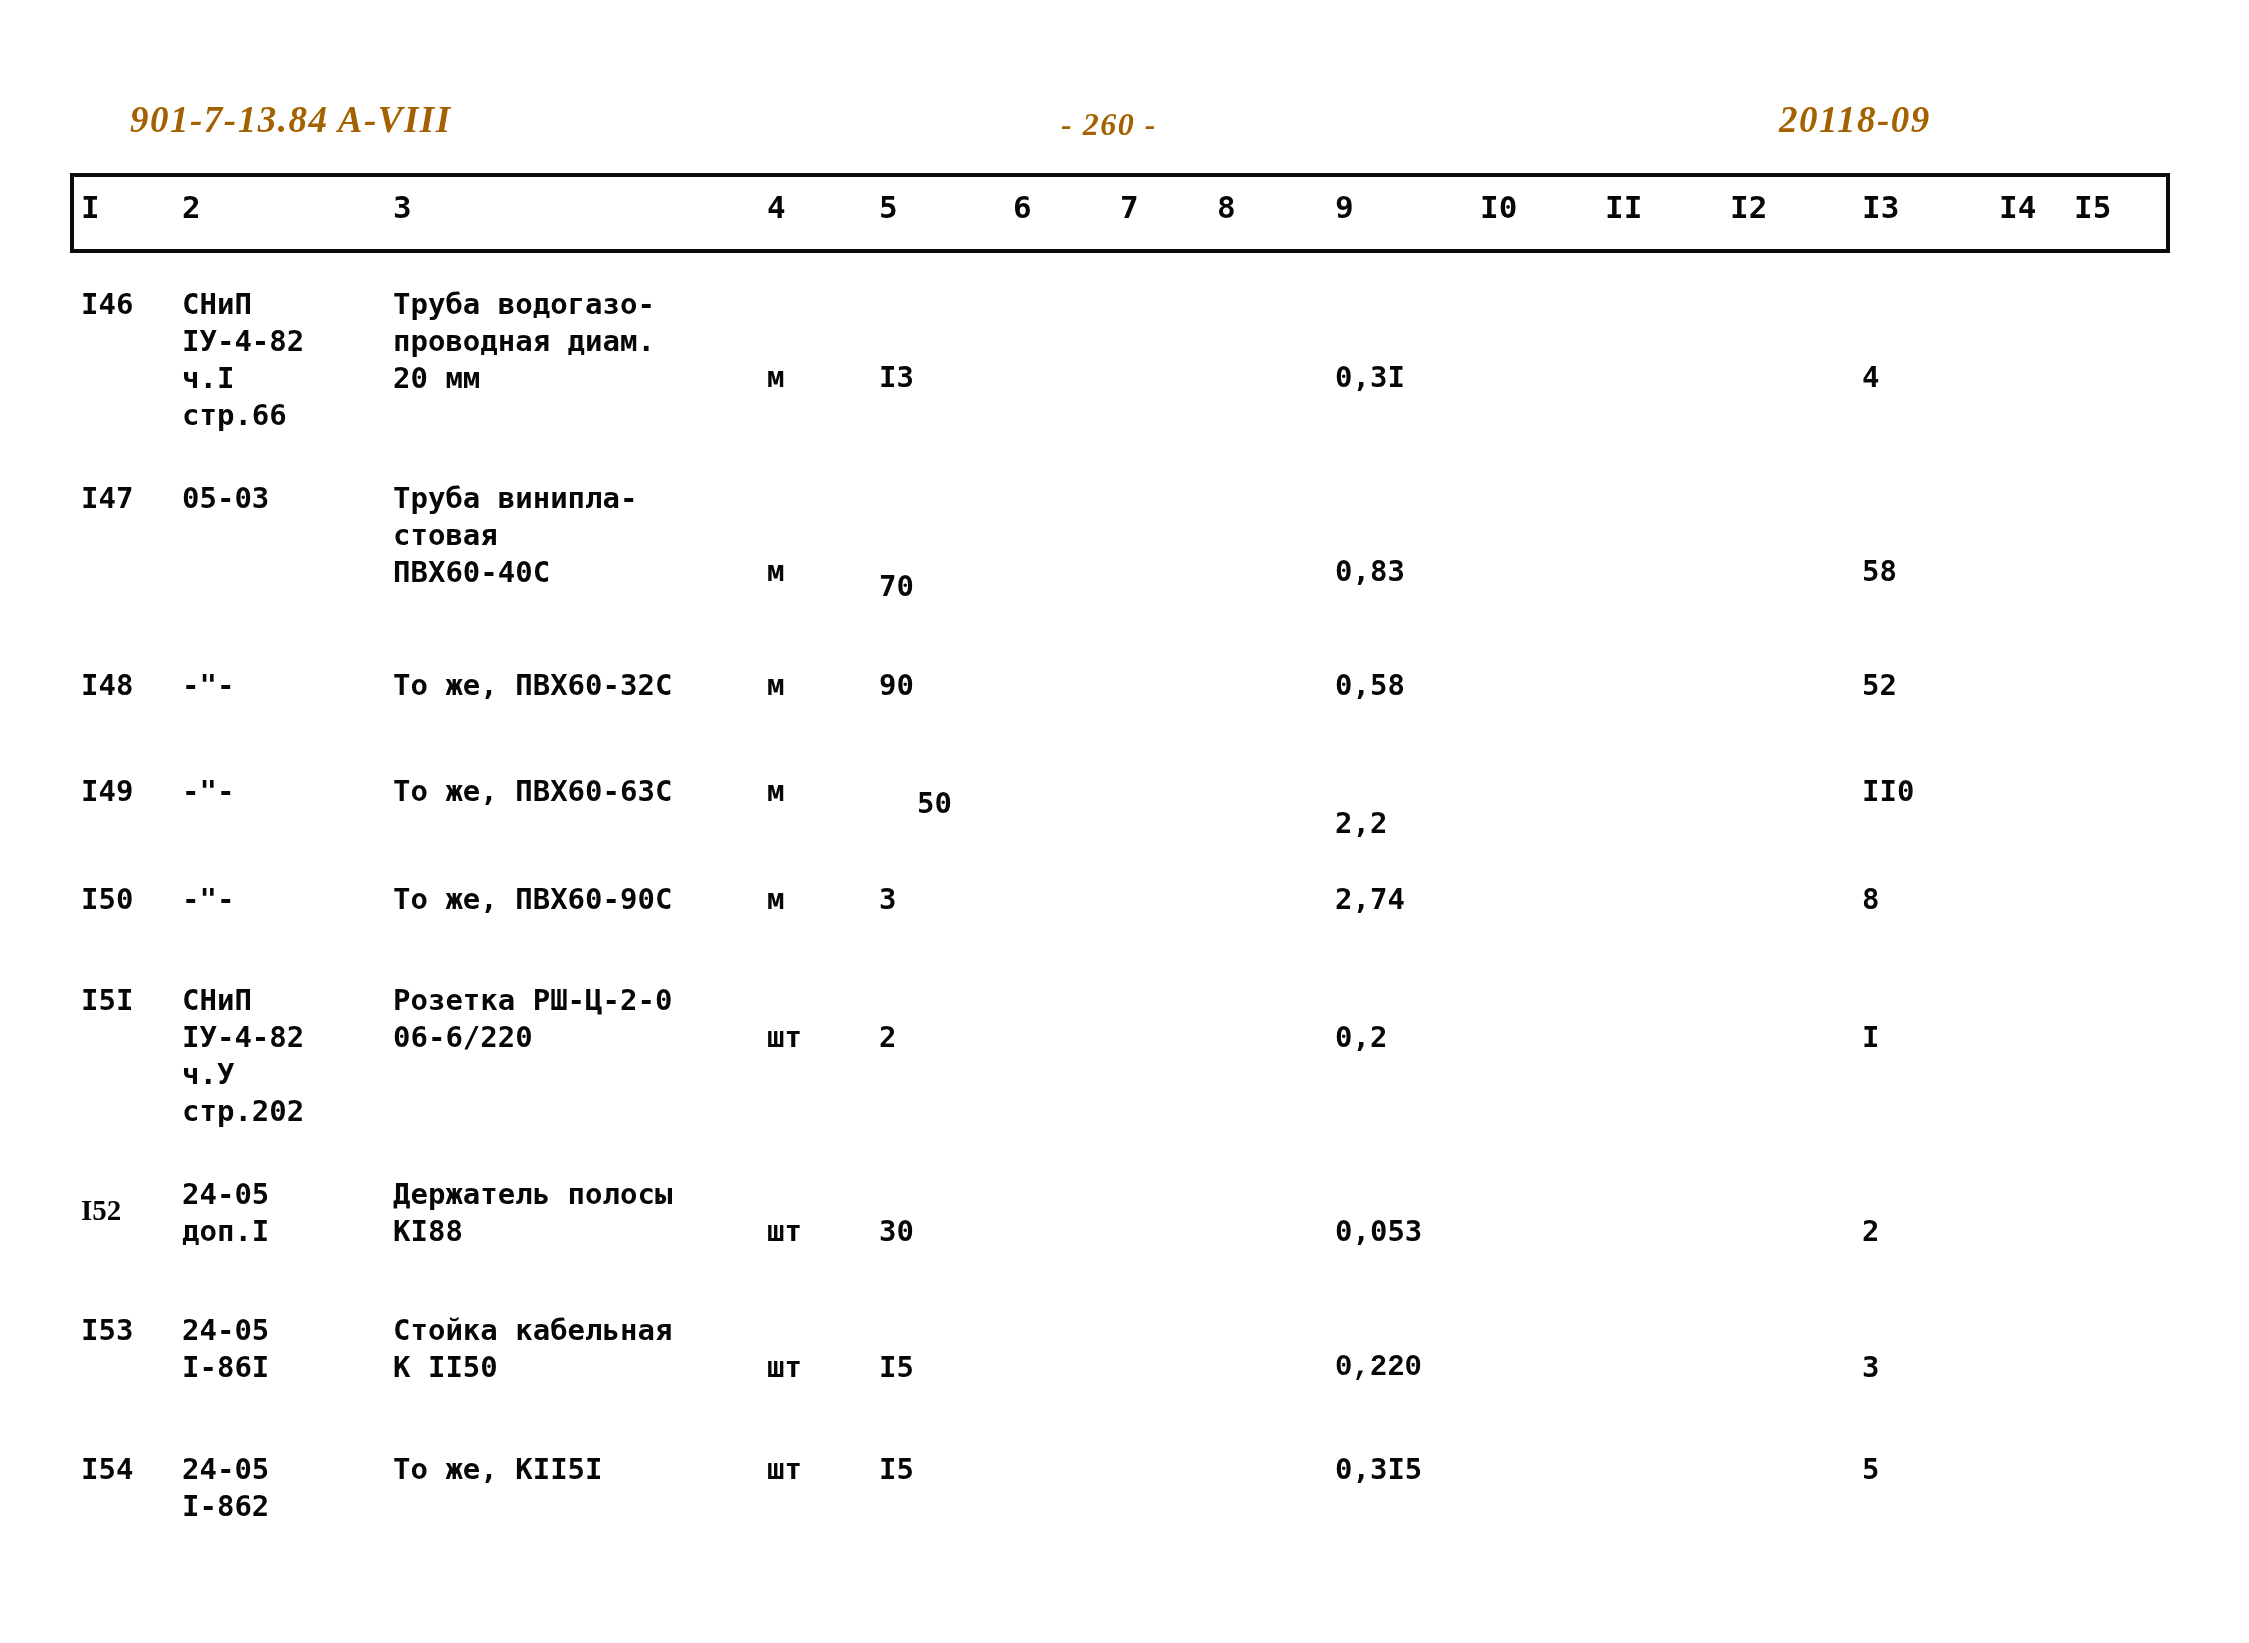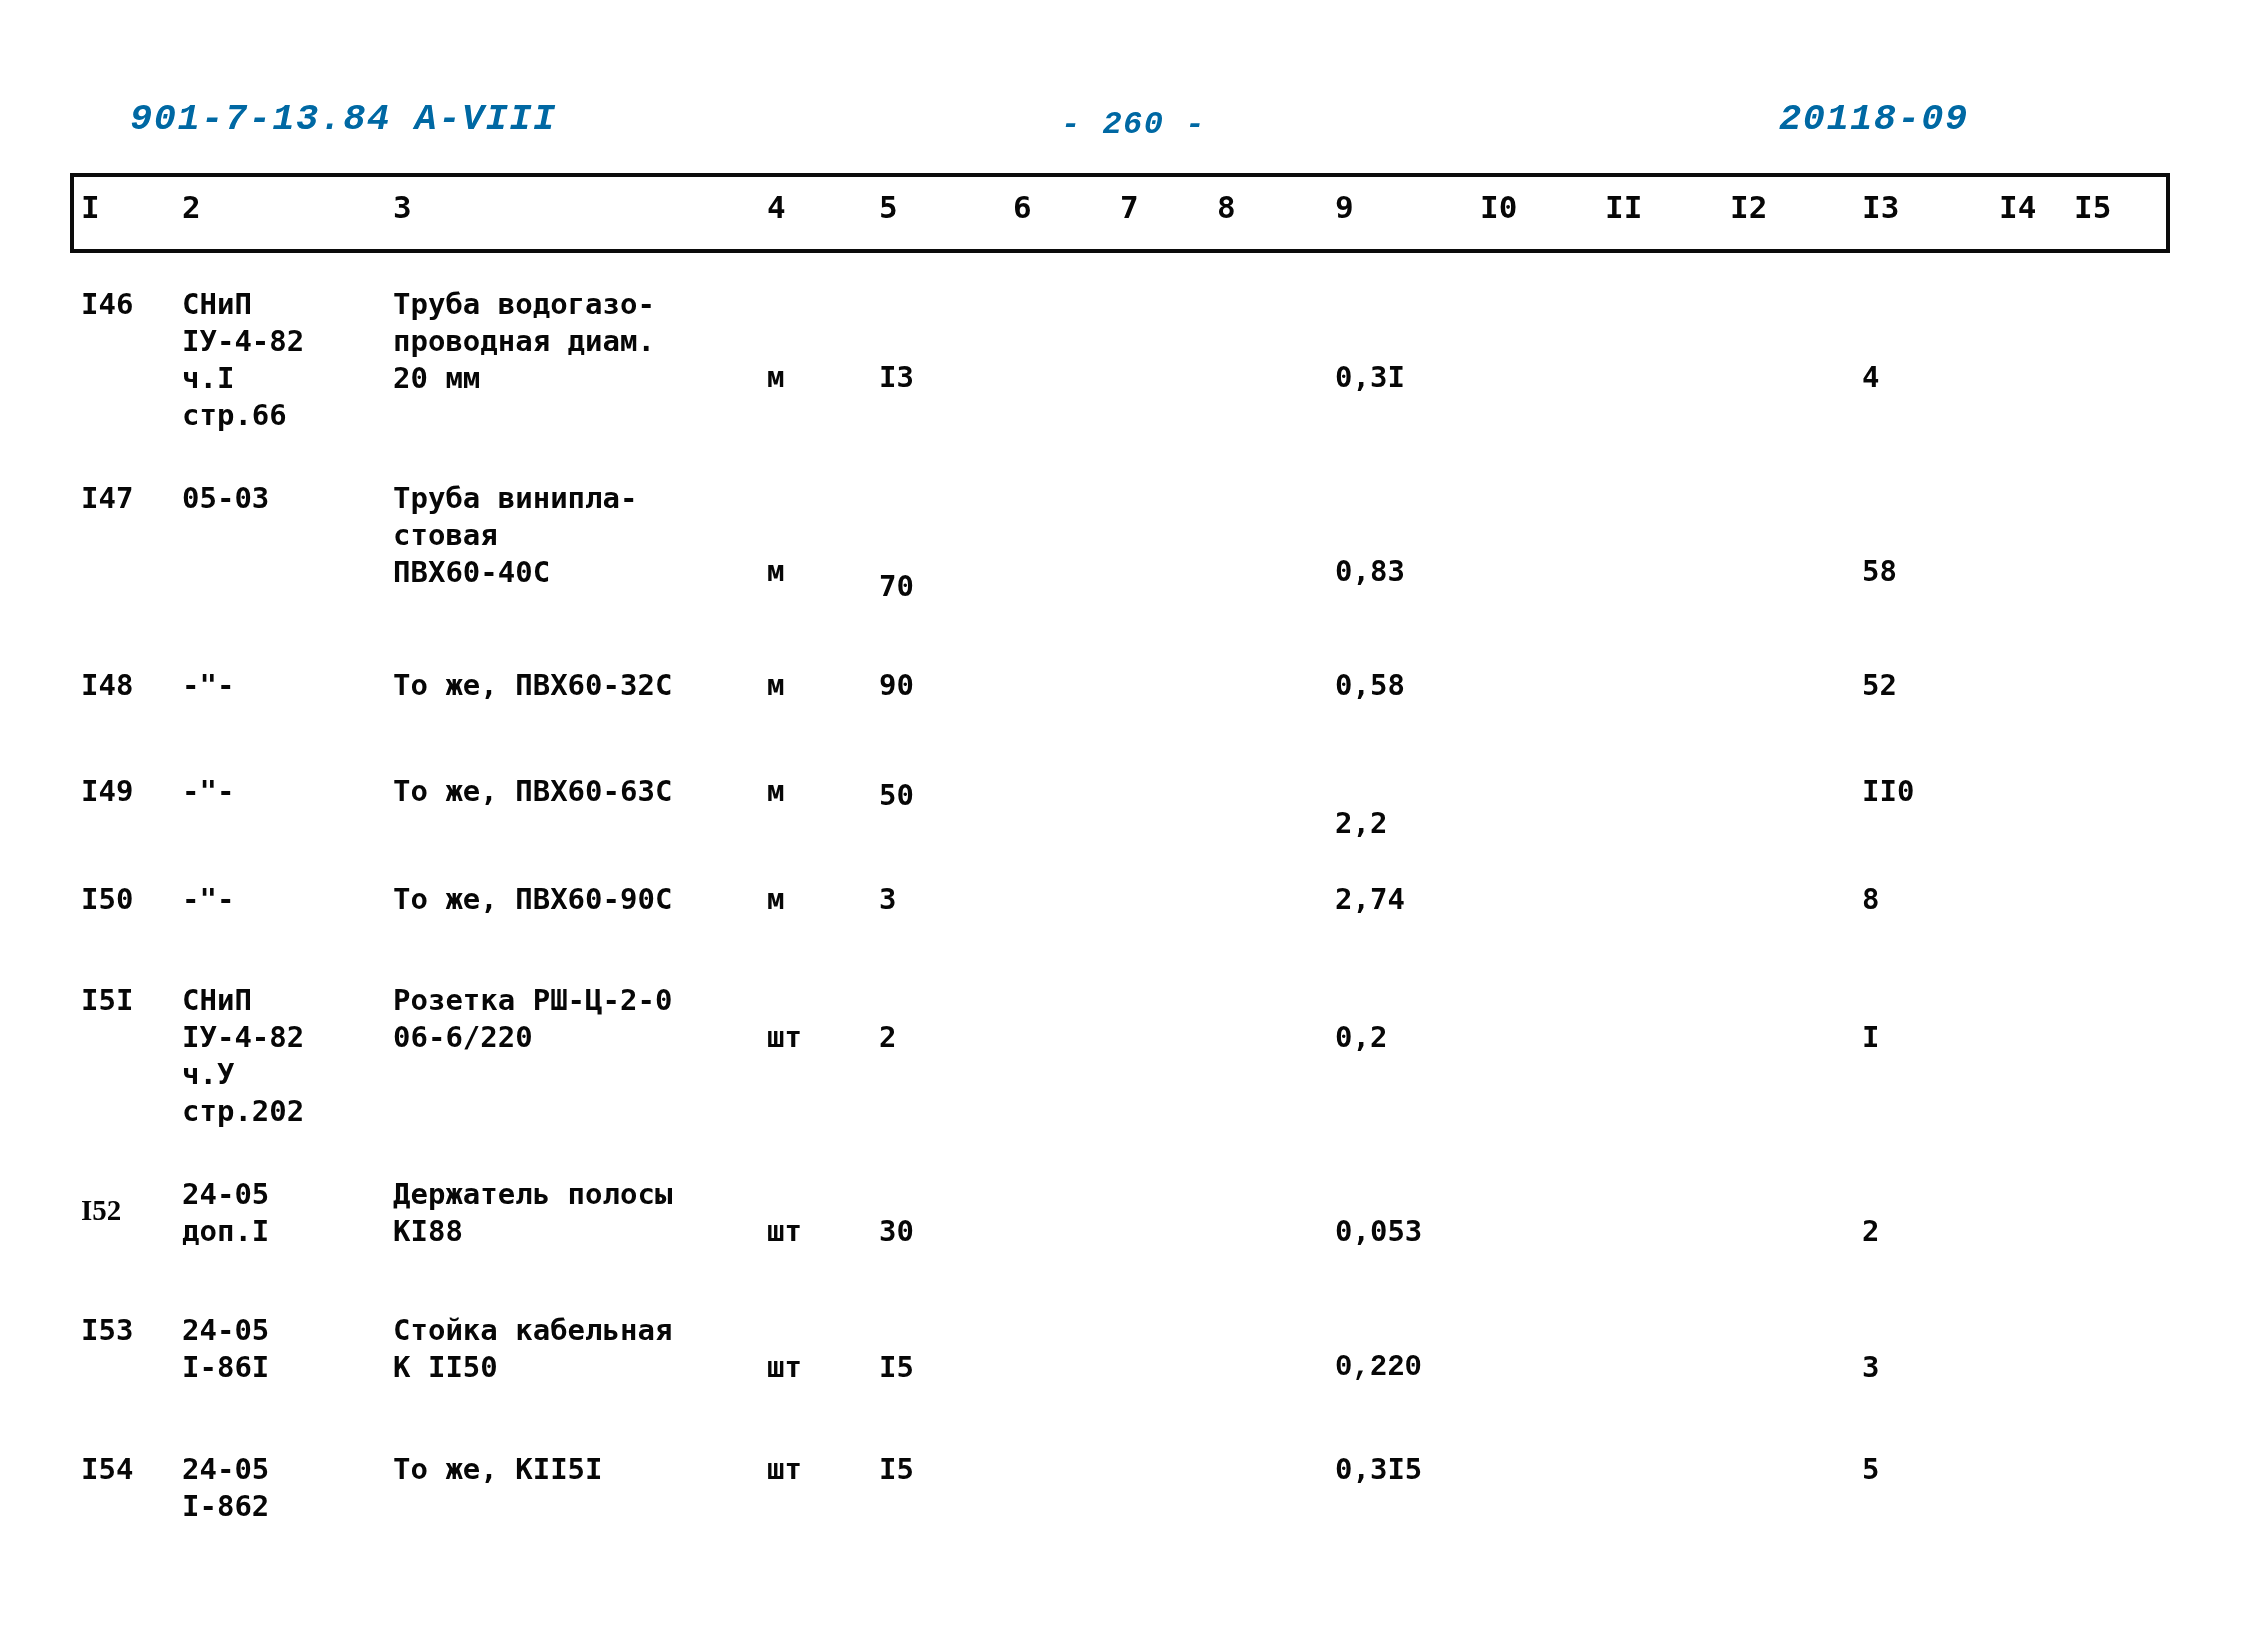--- a/index.html
+++ b/index.html
@@ -23,27 +23,27 @@
 
   
   .hdr {
     position: absolute;
     top: 94px;
     left: 0;
     width: 2250px;
     height: 66px;
   }
   .hand {
-    font-family: Liberation Mono, monospace;
+    font-family: Liberation Serif, serif;
     font-style: italic;
     font-weight: 700;
     font-size: 37px;
     letter-spacing: 1.5px;
     white-space: nowrap;
-    color: #0369a1;
+    color: #a16207;
   }
   .hdr-left  { position: absolute; left: 130px;  top: 4.4px; }
   .hdr-mid   { position: absolute; left: 1061px; top: 11.7px; font-size: 32px; }
   .hdr-right { position: absolute; left: 1779px; top: 4.4px; }
 
   
   .rule {
     position: absolute;
     left: 70px;
     width: 2100px;
@@ -174,21 +174,21 @@
         <div class="cell c4" style="top: 0px;">м</div>
         <div class="cell c5" style="top: 0px;">90</div>
         <div class="cell c9" style="top: 0px;">0,58</div>
         <div class="cell c13" style="top: 0px;">52</div>
       </div>
       <div class="row" style="top: 524px;">
         <div class="cell c1" style="top: 0px;">I49</div>
         <div class="cell c2" style="top: 0px;">-"-</div>
         <div class="cell c3" style="top: 0px;">То же, ПВХ60-63С</div>
         <div class="cell c4" style="top: 0px;">м</div>
-        <div class="cell c5" style="top: 4px;">50</div>
+        <div class="cell c5" style="top: 12px; margin-left: 38px;">50</div>
         <div class="cell c9" style="top: 0px; margin-top: 32px;">2,2</div>
         <div class="cell c13" style="top: 0px;">II0</div>
       </div>
       <div class="row" style="top: 632px;">
         <div class="cell c1" style="top: 0px;">I50</div>
         <div class="cell c2" style="top: 0px;">-"-</div>
         <div class="cell c3" style="top: 0px;">То же, ПВХ60-90С</div>
         <div class="cell c4" style="top: 0px;">м</div>
         <div class="cell c5" style="top: 0px;">3</div>
         <div class="cell c9" style="top: 0px;">2,74</div>

